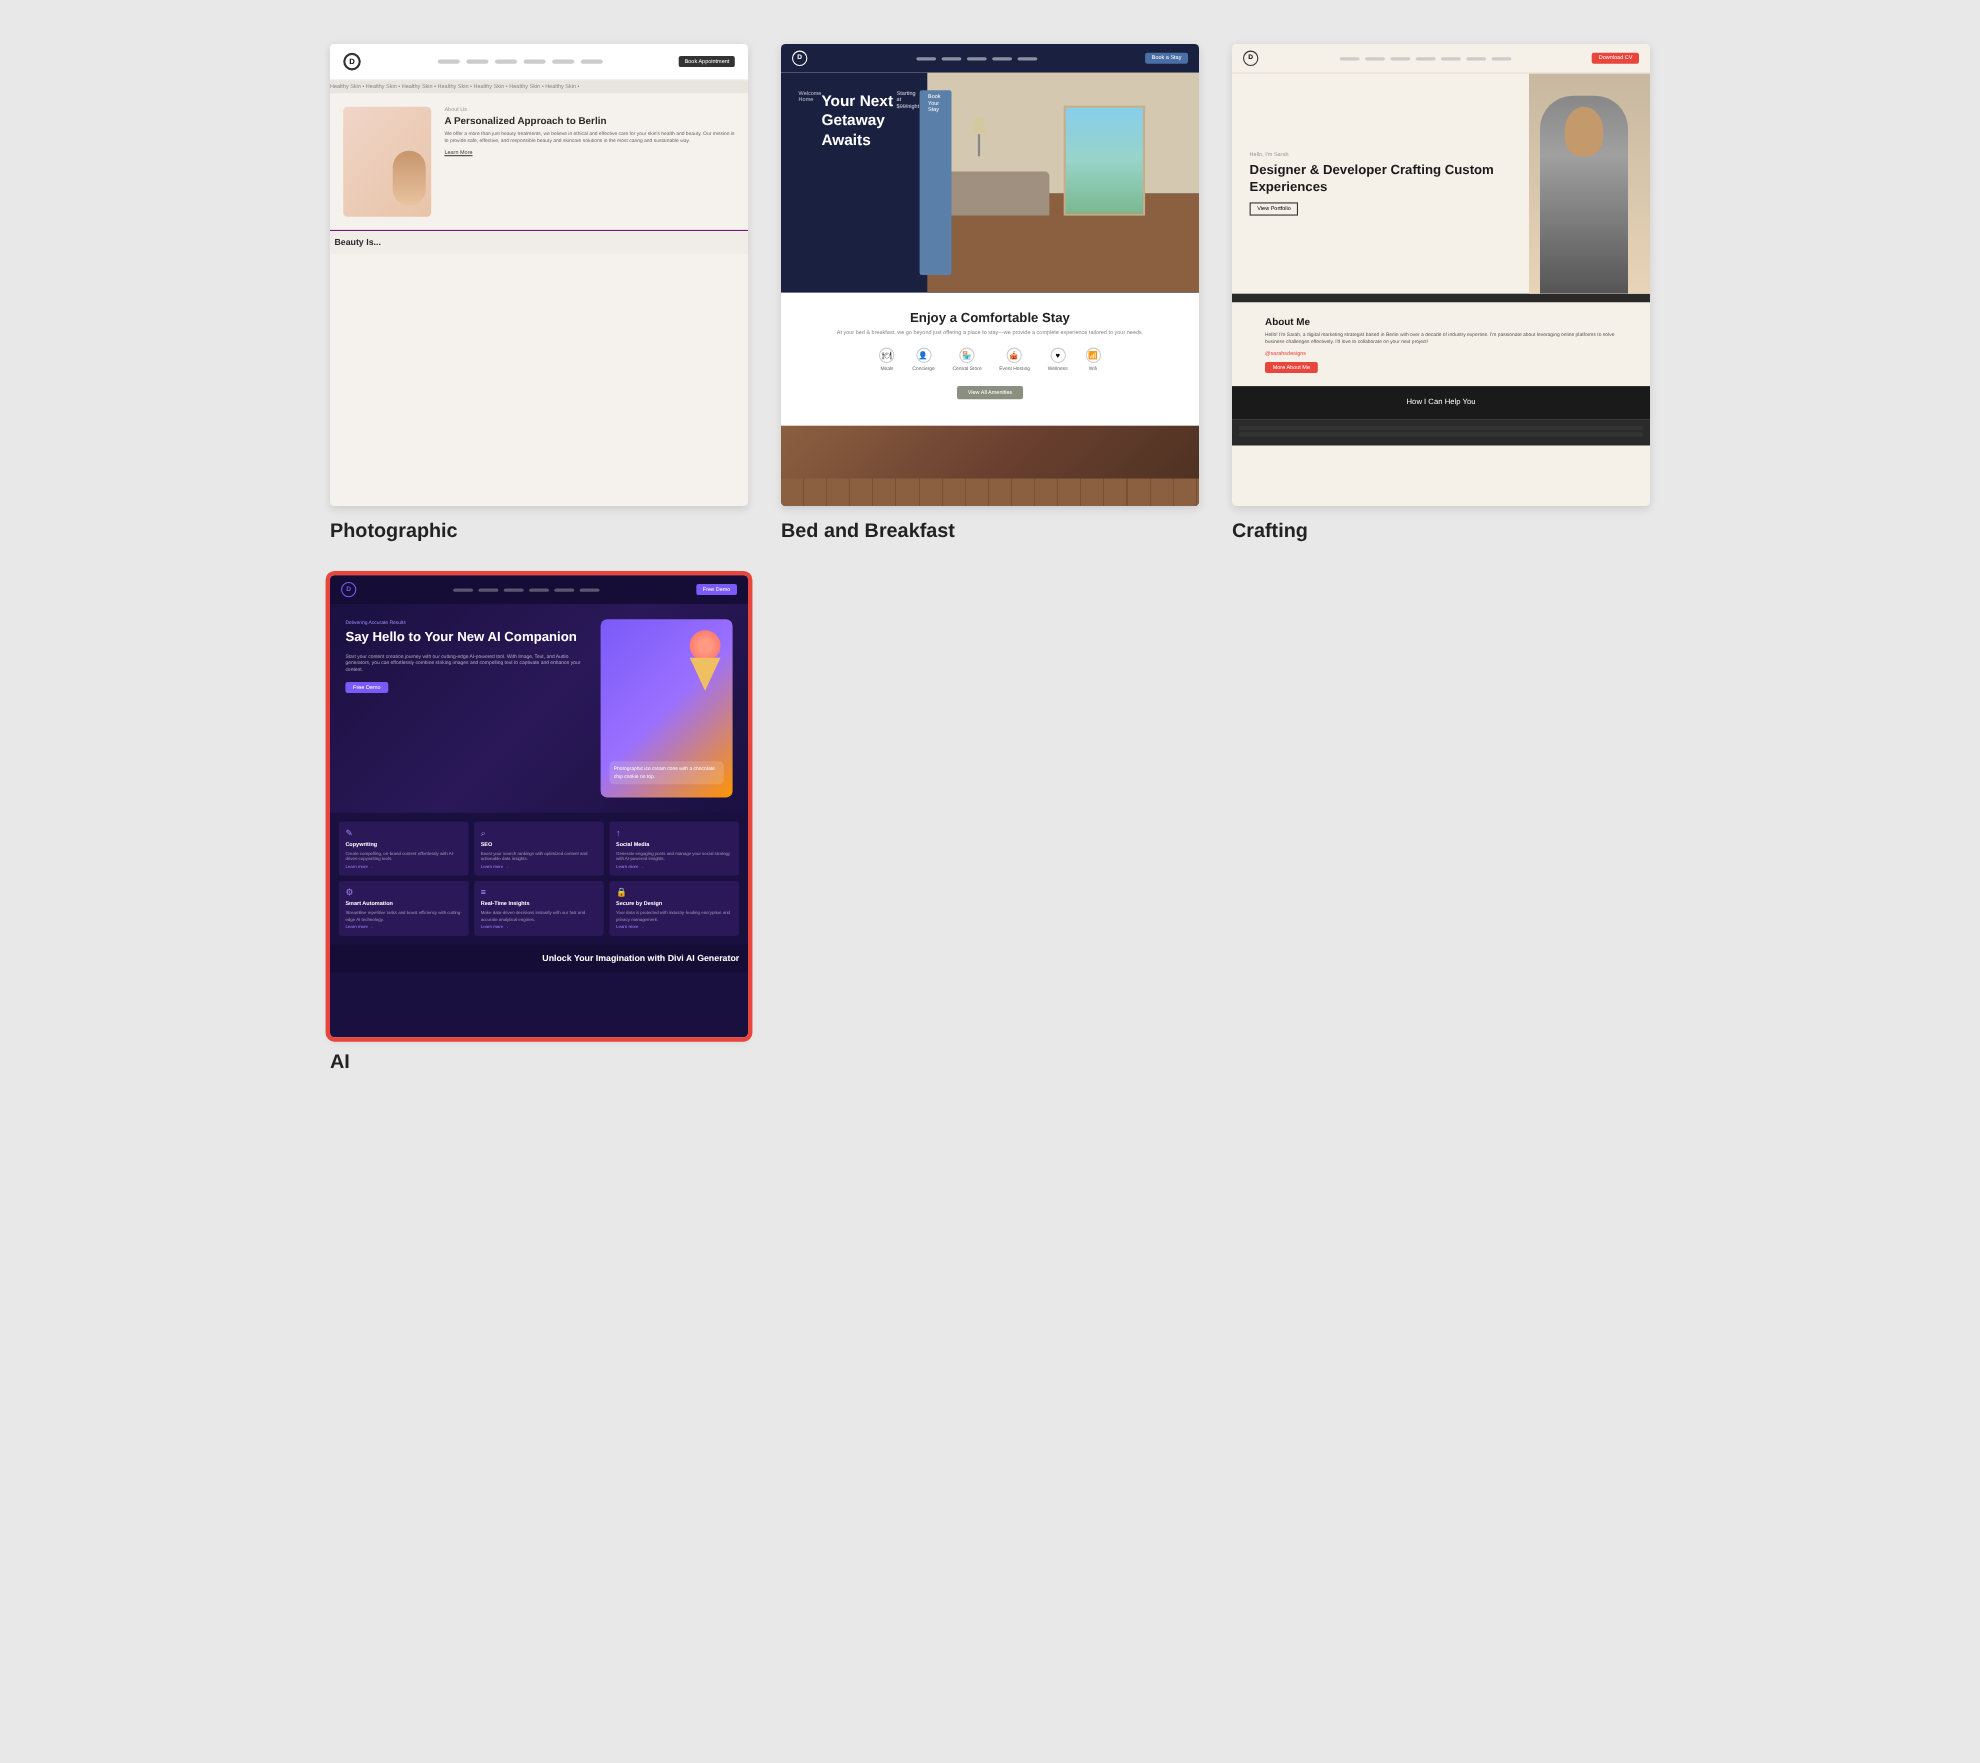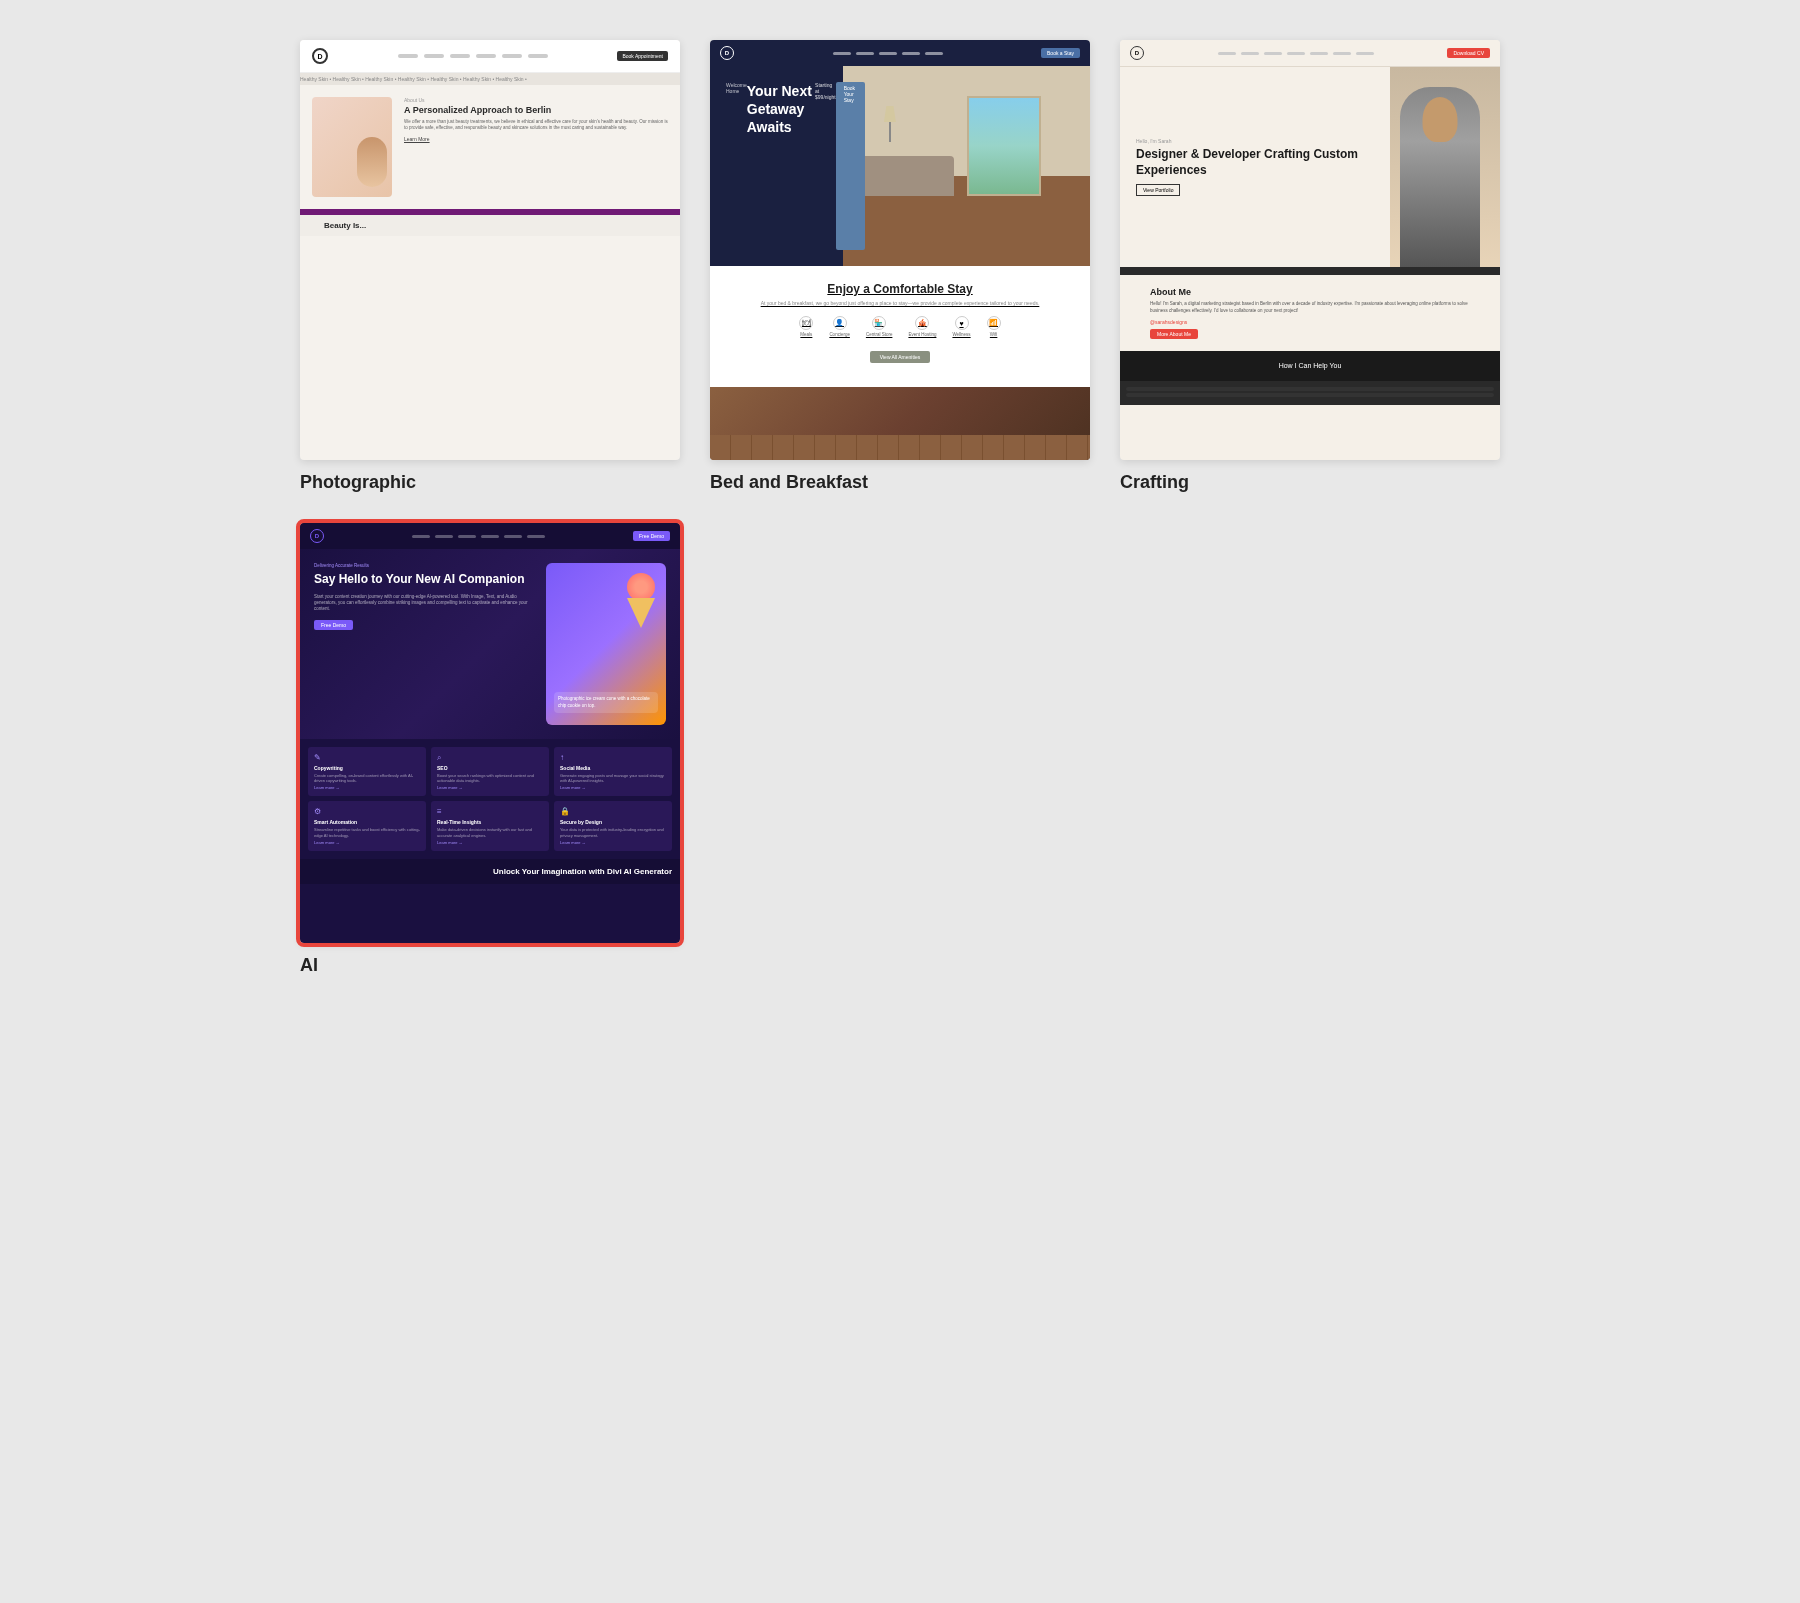--- a/index.html
+++ b/index.html
@@ -170,25 +170,25 @@
       line-height: 1.4;
     }
     .est-section-link {
       font-size: 5px;
       color: #444;
       margin-top: 4px;
       text-decoration: underline;
     }
     .est-bottom {
       background: #f0ede8;
-      padding: 6px 24px;
+      padding: 6px 4px;
       font-size: 8px;
       font-weight: 700;
       color: #2a2a2a;
-      border-top: 6px solid #701a75;
+      border-top: 1px solid #701a75;
     }
 
     
     .bnb-preview {
       background: #fff;
     }
     .bnb-nav {
       display: flex;
       align-items: center;
       justify-content: space-between;
@@ -280,21 +280,20 @@
       background: #5a7fa8;
       color: #fff;
       font-size: 5px;
       padding: 3px 8px;
       border-radius: 2px;
       width: fit-content;
     }
     .bnb-comfortable {
       padding: 16px;
       text-align: center;
-      text-decoration: underline;
     }
     .bnb-comfortable-title {
       font-size: 12px;
       font-weight: 600;
       color: #222;
       margin-bottom: 4px;
     }
     .bnb-comfortable-sub {
       font-size: 5px;
       color: #888;

